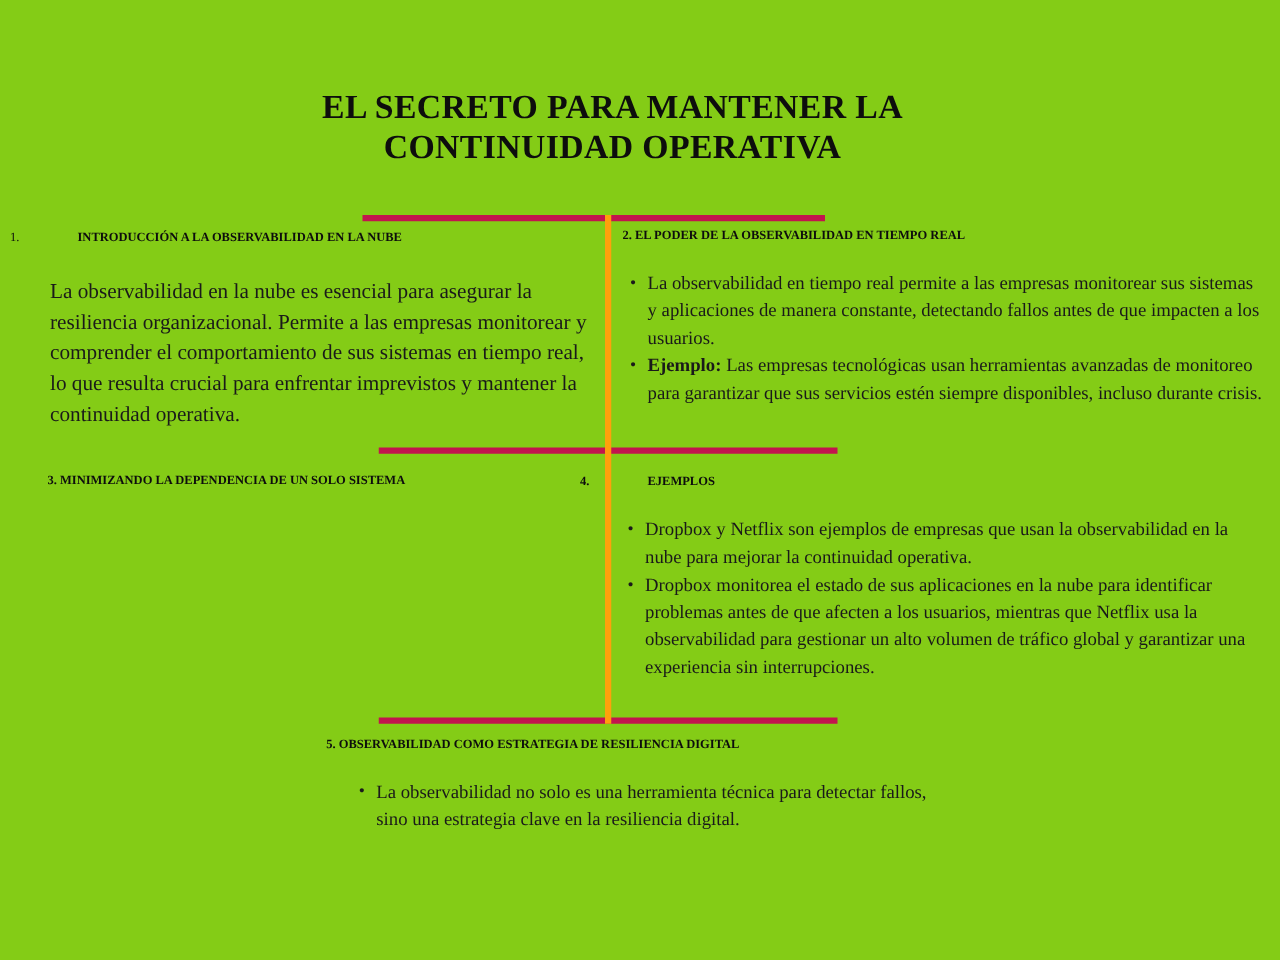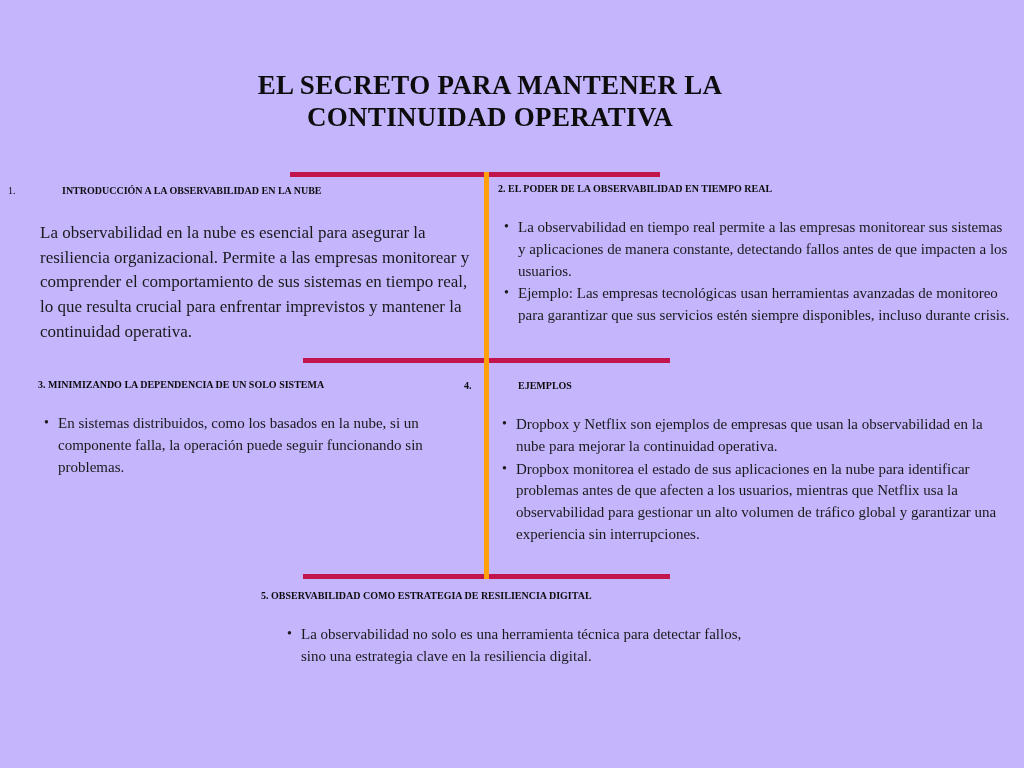--- a/index.html
+++ b/index.html
@@ -15,21 +15,21 @@
     font-family: "Liberation Serif", "DejaVu Serif", serif;
     color: #111111;
     position: relative;
   }
 
   .slide {
     position: absolute;
     inset: 0;
     width: 1024px;
     height: 768px;
-    background: #c4b5fd;
+    background: #84cc16;
   }
 
   
   .title {
     position: absolute;
     left: 180px;
     top: 52px;
     width: 620px;
     text-align: center;
     font-family: "Liberation Serif", "DejaVu Serif", serif;
@@ -95,21 +95,21 @@
   }
   ul.bullets > li::before {
     content: "\2022";
     position: absolute;
     left: -14px;
     top: 0;
     font-size: 14px;
     line-height: 1.45;
     color: #1a1a1a;
   }
-  .lead { font-weight: normal; text-align: right; }
+  .lead { font-weight: bold; text-align: right; }
 
   
   .heading.hang {
     padding-left: 32px;
     text-indent: -32px;
   }
   .heading.hang .marker { display: inline-block; min-width: 22px; }
 
   
   #sec1 { left: 40px;  top: 184px; width: 432px; }
@@ -151,21 +151,20 @@
     <div class="heading">2. EL PODER DE LA OBSERVABILIDAD EN TIEMPO REAL</div>
     <ul class="bullets">
       <li><span class="lead"></span><span>La observabilidad en tiempo real permite a las empresas monitorear sus sistemas y aplicaciones de manera constante, detectando fallos antes de que impacten a los usuarios.</span></li>
       <li><span class="lead">Ejemplo:</span><span> Las empresas tecnológicas usan herramientas avanzadas de monitoreo para garantizar que sus servicios estén siempre disponibles, incluso durante crisis.</span></li>
     </ul>
   </div>
 
   <div class="block" id="sec3">
     <div class="heading">3. MINIMIZANDO LA DEPENDENCIA DE UN SOLO SISTEMA</div>
     <ul class="bullets">
-      <li><span class="lead"></span><span>En sistemas distribuidos, como los basados en la nube, si un componente falla, la operación puede seguir funcionando sin problemas.</span></li>
     </ul>
   </div>
 
   <div class="block" id="sec4">
     <div class="heading hang">
       <span class="marker">4.</span><span>EJEMPLOS</span>
     </div>
     <ul class="bullets">
       <li><span class="lead"></span><span>Dropbox y Netflix son ejemplos de empresas que usan la observabilidad en la nube para mejorar la continuidad operativa.</span></li>
       <li><span class="lead"></span><span>Dropbox monitorea el estado de sus aplicaciones en la nube para identificar problemas antes de que afecten a los usuarios, mientras que Netflix usa la observabilidad para gestionar un alto volumen de tráfico global y garantizar una experiencia sin interrupciones.</span></li>

